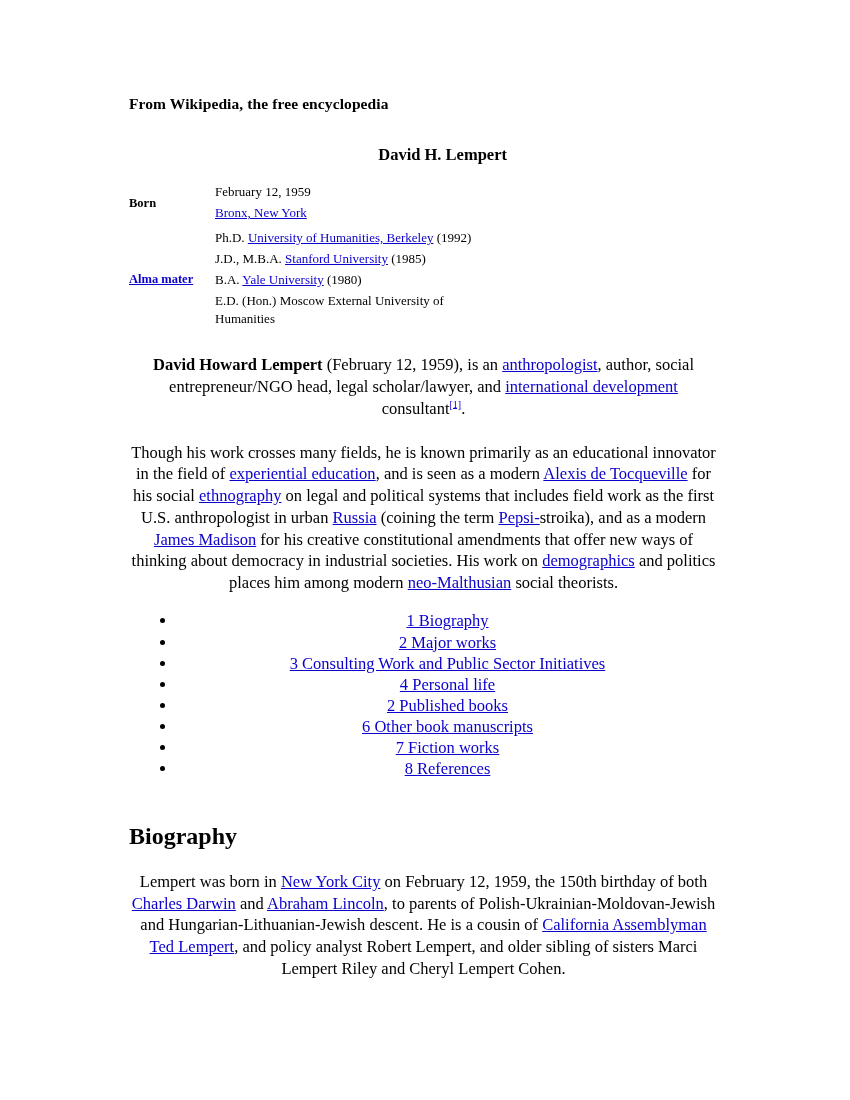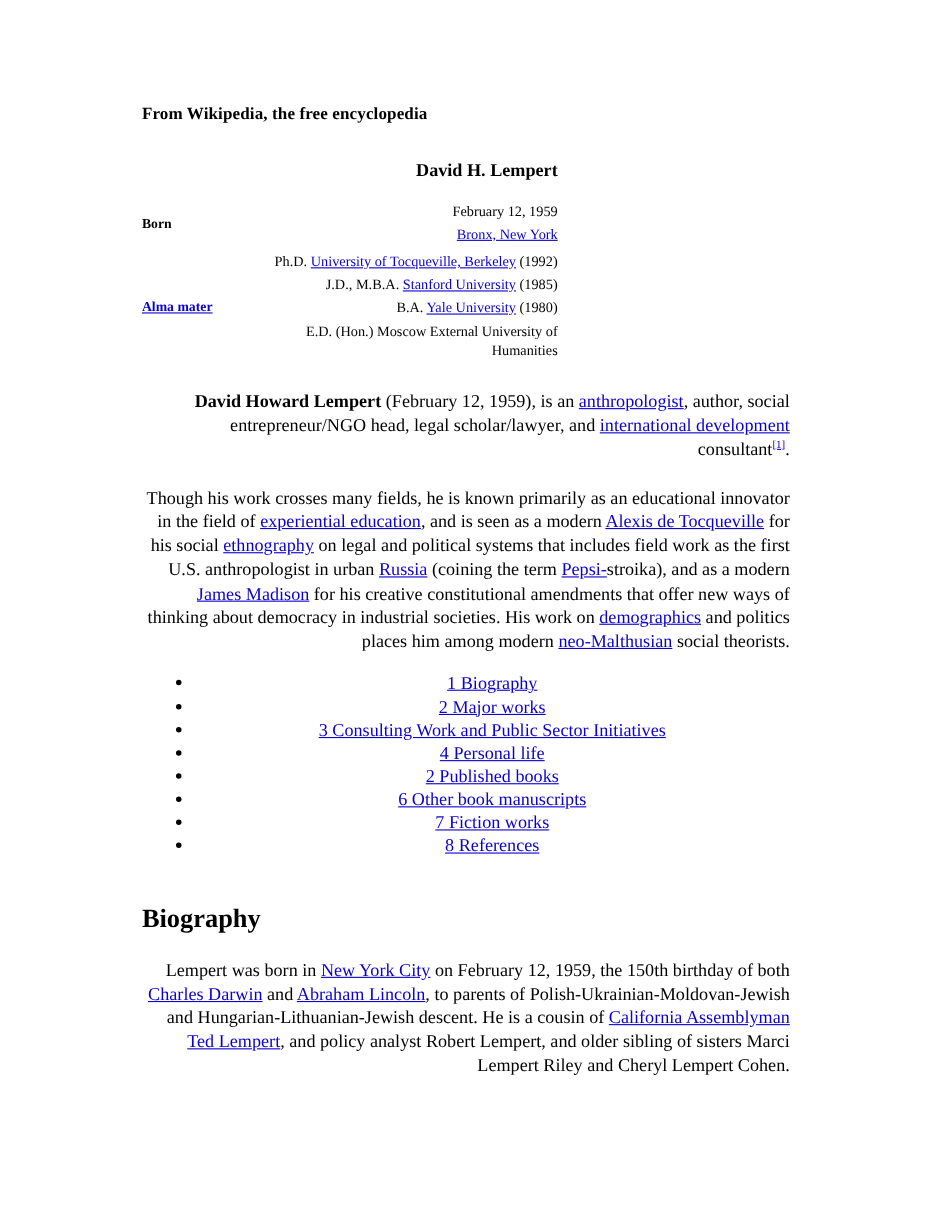--- a/index.html
+++ b/index.html
@@ -57,33 +57,33 @@
     font-weight: bold;
     font-size: 12.5px;
     width: 78px;
     padding: 3px 8px 3px 0;
     white-space: nowrap;
   }
   .infobox-table th.mid {
     vertical-align: middle;
   }
   .infobox-table td {
-    text-align: right;
+    text-align: left;
     vertical-align: top;
     font-size: 13px;
     padding: 2px 0 2px 0;
   }
   .ib-line { display: block; padding: 1px 0; }
 
   
   p.body {
     font-size: 16.5px;
     line-height: 1.32;
     margin: 0 0 17px 0;
-    text-align: right;
+    text-align: center;
   }
   p.lead { margin-bottom: 22px; }
   .bold { font-weight: bold; }
   sup.ref { font-size: 10px; vertical-align: super; line-height: 0; }
   sup.ref a { text-decoration: underline; }
 
   
   h2.section {
     font-size: 24px;
     font-weight: bold;
@@ -116,21 +116,21 @@
         <tr>
           <th class="mid">Born</th>
           <td>
             <span class="ib-line">February 12, 1959</span>
             <span class="ib-line"><a class="link">Bronx, New York</a></span>
           </td>
         </tr>
         <tr>
           <th class="mid"><a class="link">Alma mater</a></th>
           <td>
-            <span class="ib-line"><span>Ph.D. </span><a class="link">University of Tocqueville, Berkeley</a><span> (1992)</span></span>
+            <span class="ib-line"><span>Ph.D. </span><a class="link">University of Humanities, Berkeley</a><span> (1992)</span></span>
             <span class="ib-line"><span>J.D., M.B.A. </span><a class="link">Stanford University</a><span> (1985)</span></span>
             <span class="ib-line"><span>B.A. </span><a class="link">Yale University</a><span> (1980)</span></span>
             <span class="ib-line">E.D. (Hon.) Moscow External University of Humanities</span>
           </td>
         </tr>
       </tbody>
     </table>
   </div>
 
   <p class="body lead"><span class="bold">David Howard Lempert</span><span> (February 12, 1959), is an </span><a class="link">anthropologist</a><span>, author, social entrepreneur/NGO head, legal scholar/lawyer, and </span><a class="link">international development</a><span> consultant</span><sup class="ref"><a class="link">[1]</a></sup><span>.</span></p>

